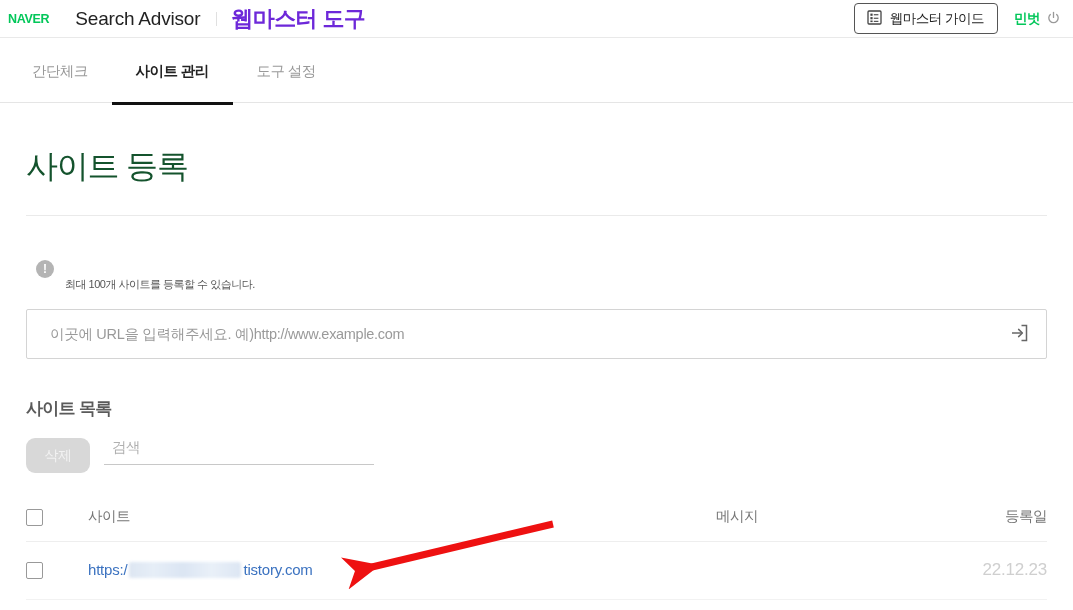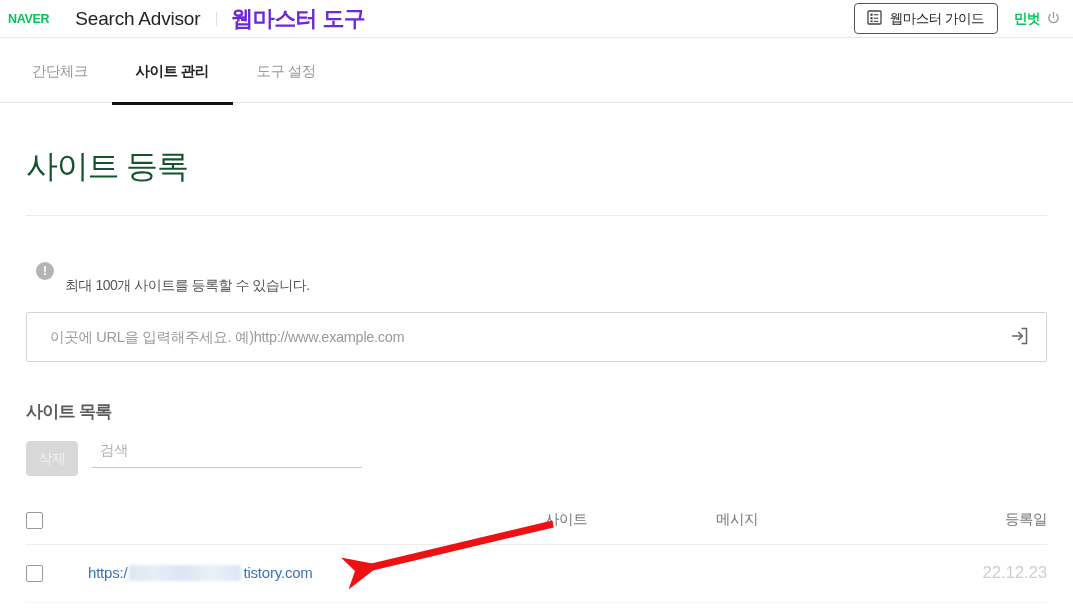--- a/index.html
+++ b/index.html
@@ -183,21 +183,21 @@
     border-radius: 50%;
     background: #b4b4b4;
     color: #fff;
     font-size: 12px;
     font-weight: bold;
     line-height: 18px;
     text-align: center;
   }
 
   .notice-text {
-    font-size: 14px;
+    font-size: 11px;
     color: #555;
     letter-spacing: -0.5px;
     margin-top: 31px;
   }
 
   
   .url-row {
     position: relative;
     height: 50px;
     border: 1px solid #d4d4d4;
@@ -249,26 +249,26 @@
   }
 
   .toolbar {
     display: flex;
     align-items: flex-start;
     gap: 14px;
     padding-bottom: 20px;
   }
 
   .del-btn {
-    width: 52px;
+    width: 64px;
     height: 35px;
     background: #d8d8d8;
     color: #f2f2f2;
     border: 0;
-    border-radius: 4px;
+    border-radius: 9px;
     font-family: inherit;
     font-size: 14px;
     letter-spacing: -0.5px;
     cursor: pointer;
   }
 
   .search-wrap {
     width: 270px;
     border-bottom: 1px solid #c8c8c8;
     padding-bottom: 6px;
@@ -314,21 +314,21 @@
   .site-table tbody tr {
     height: 58px;
     border-bottom: 1px solid #f2f2f2;
   }
 
   .th-label {
     font-size: 14.5px;
     font-weight: normal;
     color: #767676;
     letter-spacing: -0.5px;
-    text-align: right;
+    text-align: left;
   }
 
   .th-center { text-align: center; }
   .th-right  { text-align: right; padding-right: 14px; }
 
   .cell-check { text-align: left; padding-left: 16px; }
 
   .chk {
     appearance: none;
     -webkit-appearance: none;

